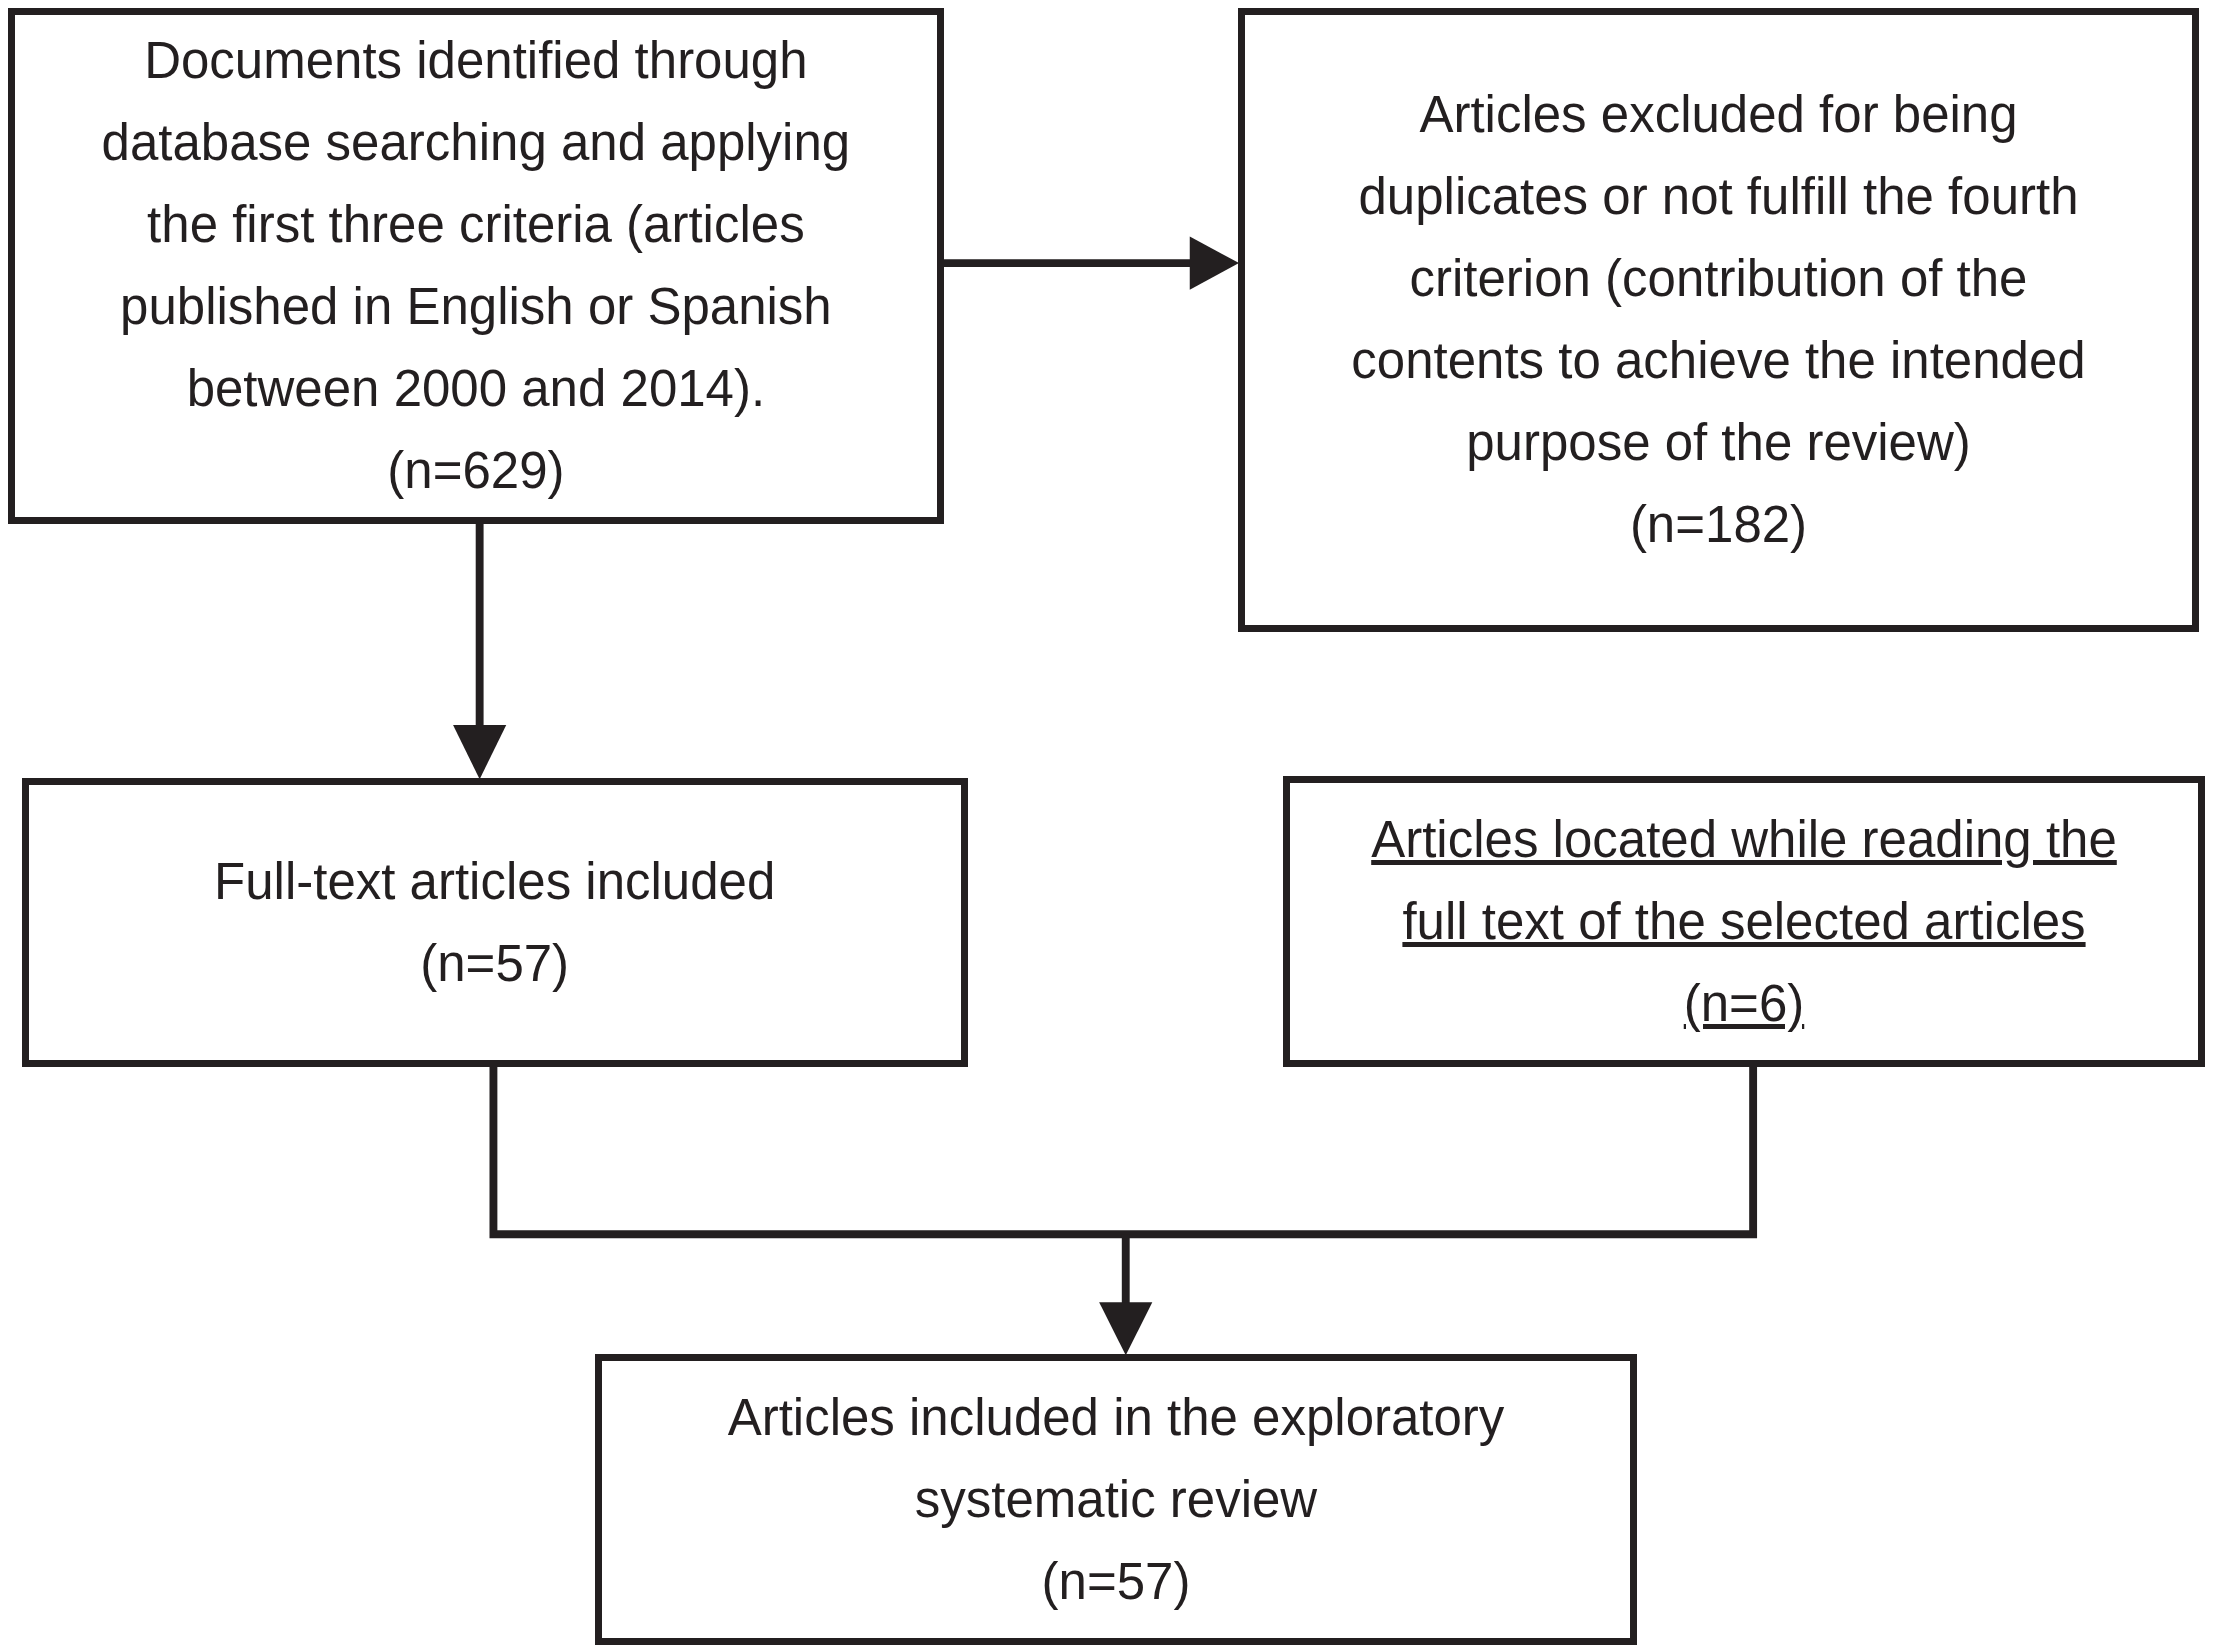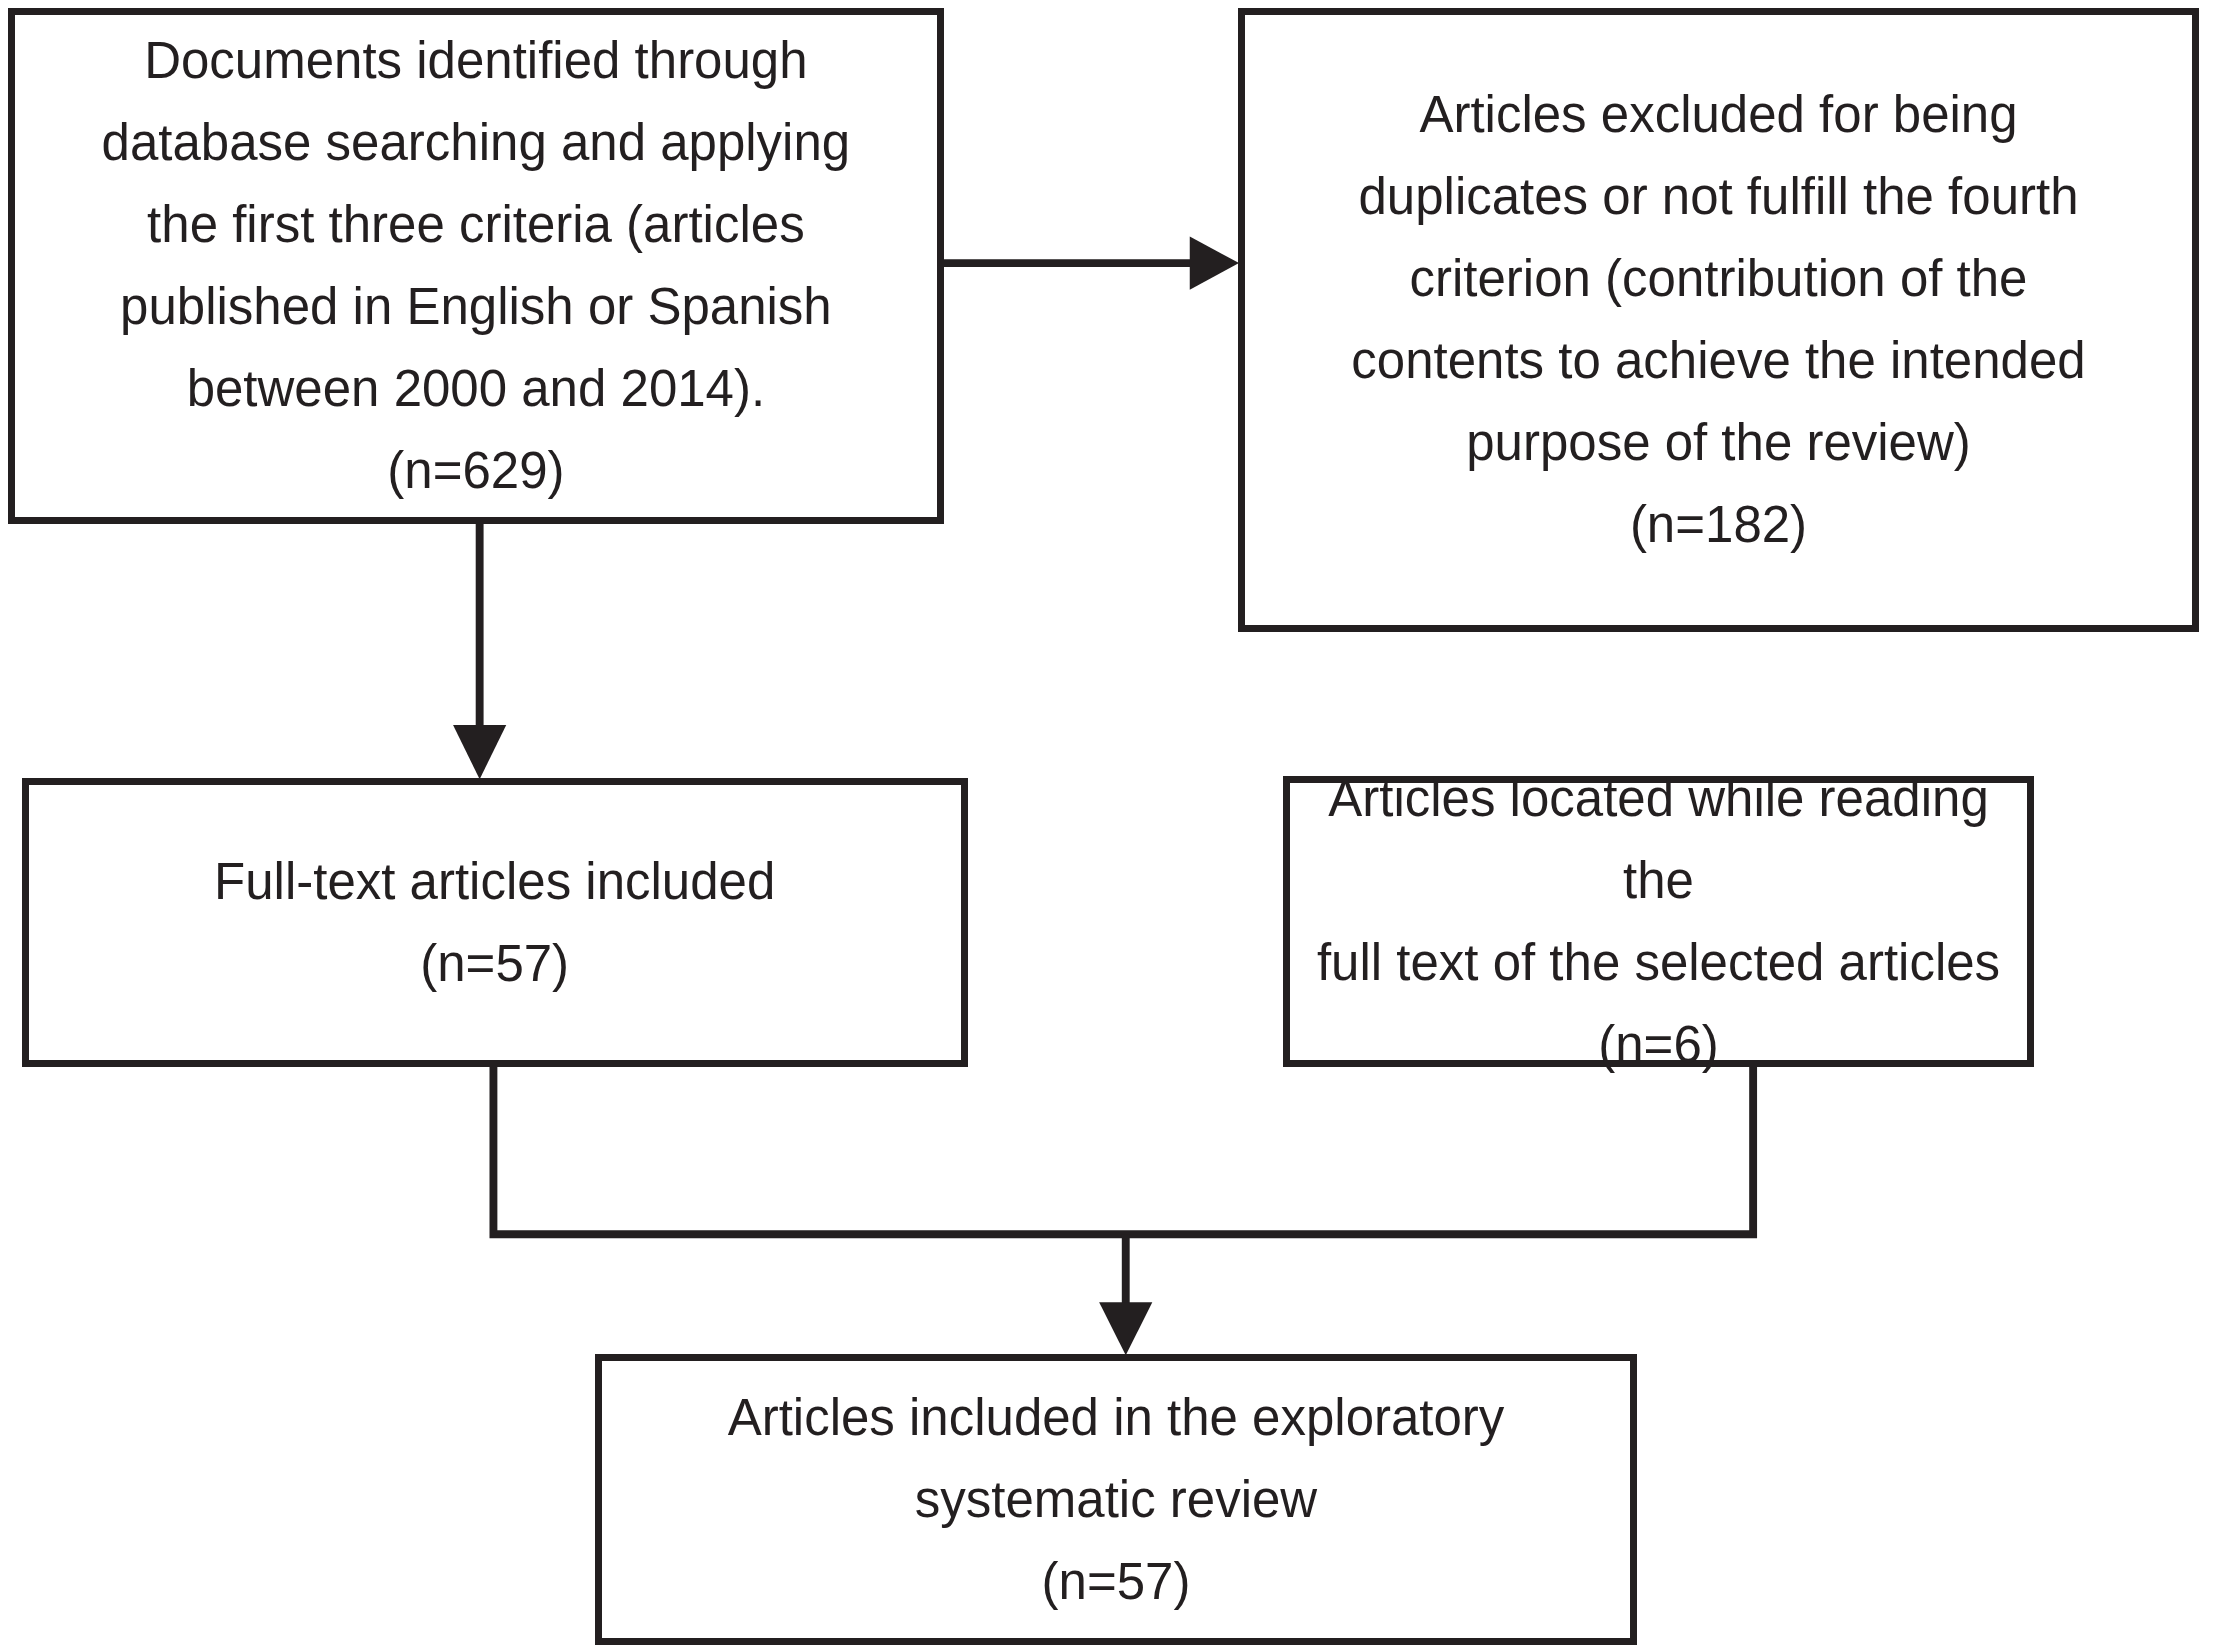--- a/index.html
+++ b/index.html
@@ -50,21 +50,21 @@
   .box-text {
     white-space: pre-line;
   }
   .box-count {
     white-space: nowrap;
   }
   
   .box-identified { left: 7.9px;    top: 7.9px;    width: 936px;  height: 516px; }
   .box-excluded   { left: 1238px; top: 7.9px;    width: 961px;  height: 624px; }
   .box-fulltext   { left: 21.7px;   top: 778px;  width: 946px;  height: 289px; }
-  .box-located    { left: 1283px; top: 776px;  width: 751px;  height: 291px; }
+  .box-located    { left: 1283px; top: 776px;  width: 922px;  height: 291px; text-decoration: underline; }
   .box-included   { left: 595px;  top: 1354px; width: 1042px; height: 291px; }
 </style>
 </head>
 <body>
 
 <div class="canvas">
 
   <svg class="connectors" viewBox="0 0 2252 1675" xmlns="http://www.w3.org/2000/svg">
 
     <line x1="958" y1="267" x2="1212" y2="267"></line>

